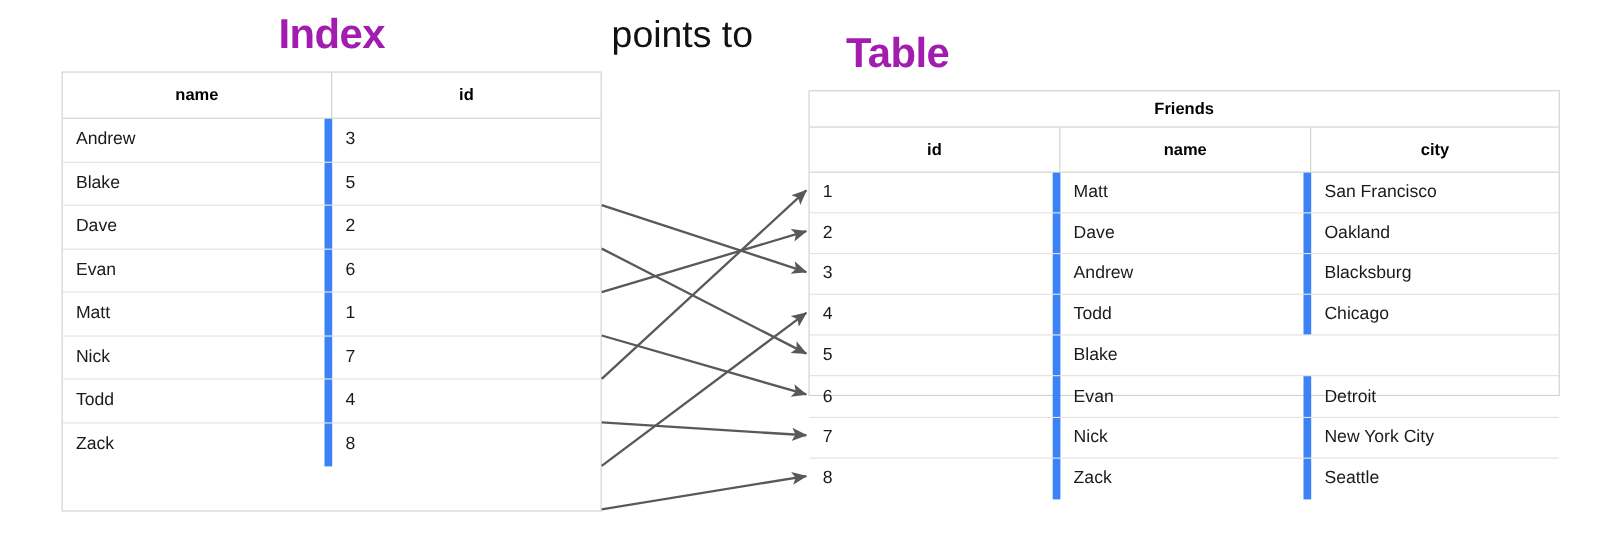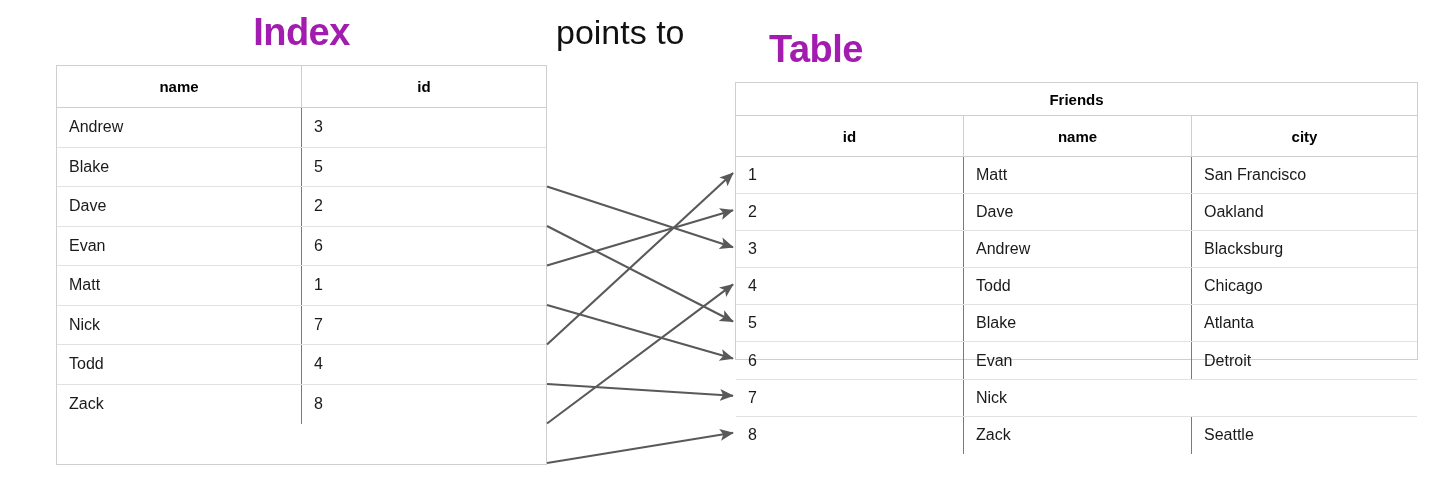--- a/index.html
+++ b/index.html
@@ -101,21 +101,21 @@
   }
   .grid .body-row:last-child { border-bottom: none; }
   .grid .body-row .bcell {
     box-sizing: border-box;
     display: flex;
     align-items: center;
     justify-content: flex-start;
     font-size: 16px;
     font-weight: normal;
     color: #1a1a1a;
-    border-right: 1px solid #3b82f6;
+    border-right: 7px solid #3b82f6;
     padding-left: 12px;
     overflow: hidden;
     white-space: nowrap;
   }
   .grid .body-row .bcell:last-child { border-right: none; }
 
   
   #index-grid {
     left: 56px;
     top: 65px;
@@ -235,30 +235,30 @@
           <div class="bcell col-city">Blacksburg</div>
         </div>
         <div class="body-row">
           <div class="bcell col-id">4</div>
           <div class="bcell col-name">Todd</div>
           <div class="bcell col-city">Chicago</div>
         </div>
         <div class="body-row">
           <div class="bcell col-id">5</div>
           <div class="bcell col-name">Blake</div>
-          <div class="bcell col-city">Atlanta</div>
         </div>
         <div class="body-row">
           <div class="bcell col-id">6</div>
           <div class="bcell col-name">Evan</div>
           <div class="bcell col-city">Detroit</div>
         </div>
         <div class="body-row">
           <div class="bcell col-id">7</div>
           <div class="bcell col-name">Nick</div>
+          <div class="bcell col-city">New York City</div>
         </div>
         <div class="body-row">
           <div class="bcell col-id">8</div>
           <div class="bcell col-name">Zack</div>
           <div class="bcell col-city">Seattle</div>
         </div>
       </div>
   </div>
 
   <svg id="arrow-layer" width="1452" height="486" viewBox="0 0 1452 486">

